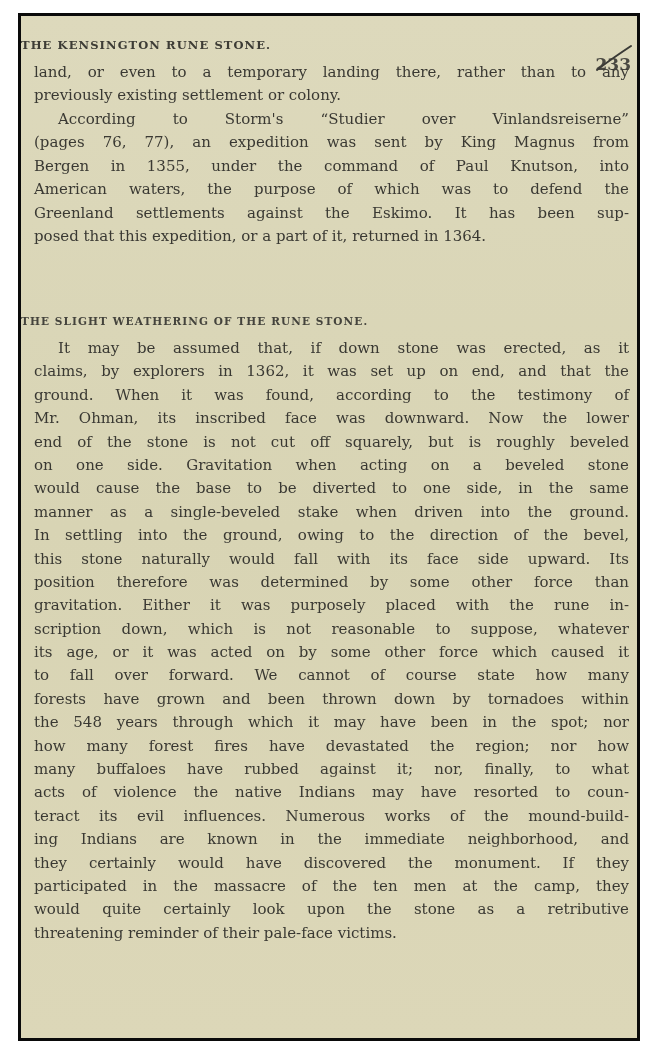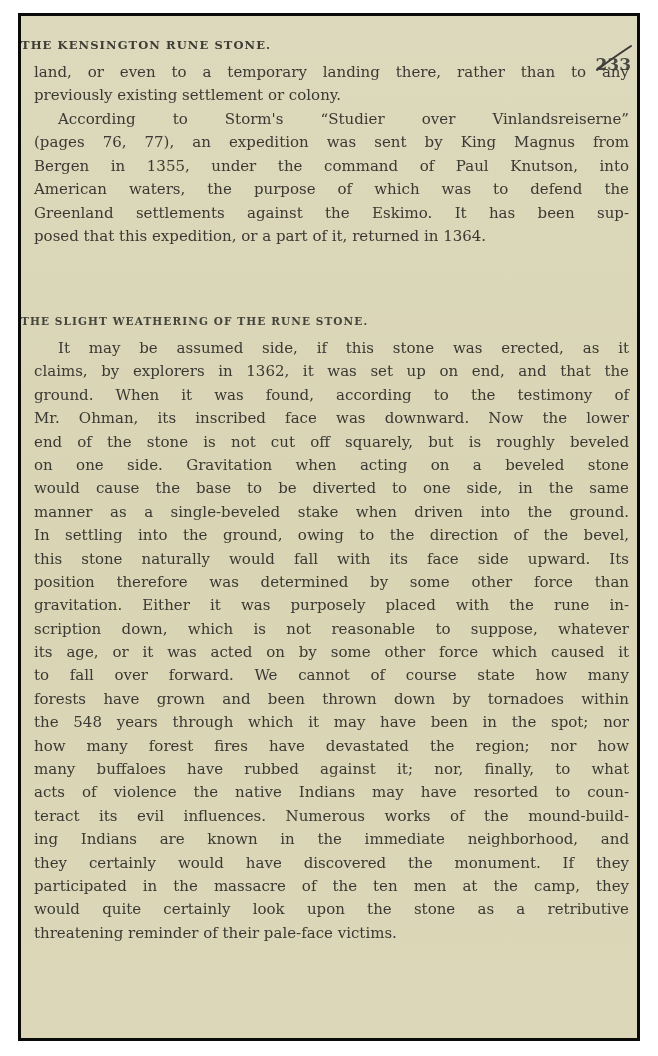--- a/index.html
+++ b/index.html
@@ -117,21 +117,21 @@
     <span class="line">(pages 76, 77), an expedition was sent by King Magnus from</span>
     <span class="line">Bergen in 1355, under the command of Paul Knutson, into</span>
     <span class="line">American waters, the purpose of which was to defend the</span>
     <span class="line">Greenland settlements against the Eskimo. It has been sup-</span>
     <span class="line last">posed that this expedition, or a part of it, returned in 1364.</span>
   </div>
 
   <div class="section-heading" style="top:299px;">THE SLIGHT WEATHERING OF THE RUNE STONE.</div>
 
   <div class="para" style="top:321px;">
-    <span class="line indent">It may be assumed side, if this stone was erected, as it</span>
+    <span class="line indent">It may be assumed that, if down stone was erected, as it</span>
     <span class="line">claims, by explorers in 1362, it was set up on end, and that the</span>
     <span class="line">ground. When it was found, according to the testimony of</span>
     <span class="line">Mr. Ohman, its inscribed face was downward. Now the lower</span>
     <span class="line">end of the stone is not cut off squarely, but is roughly beveled</span>
     <span class="line">on one side. Gravitation when acting on a beveled stone</span>
     <span class="line">would cause the base to be diverted to one side, in the same</span>
     <span class="line">manner as a single-beveled stake when driven into the ground.</span>
     <span class="line">In settling into the ground, owing to the direction of the bevel,</span>
     <span class="line">this stone naturally would fall with its face side upward. Its</span>
     <span class="line">position therefore was determined by some other force than</span>

